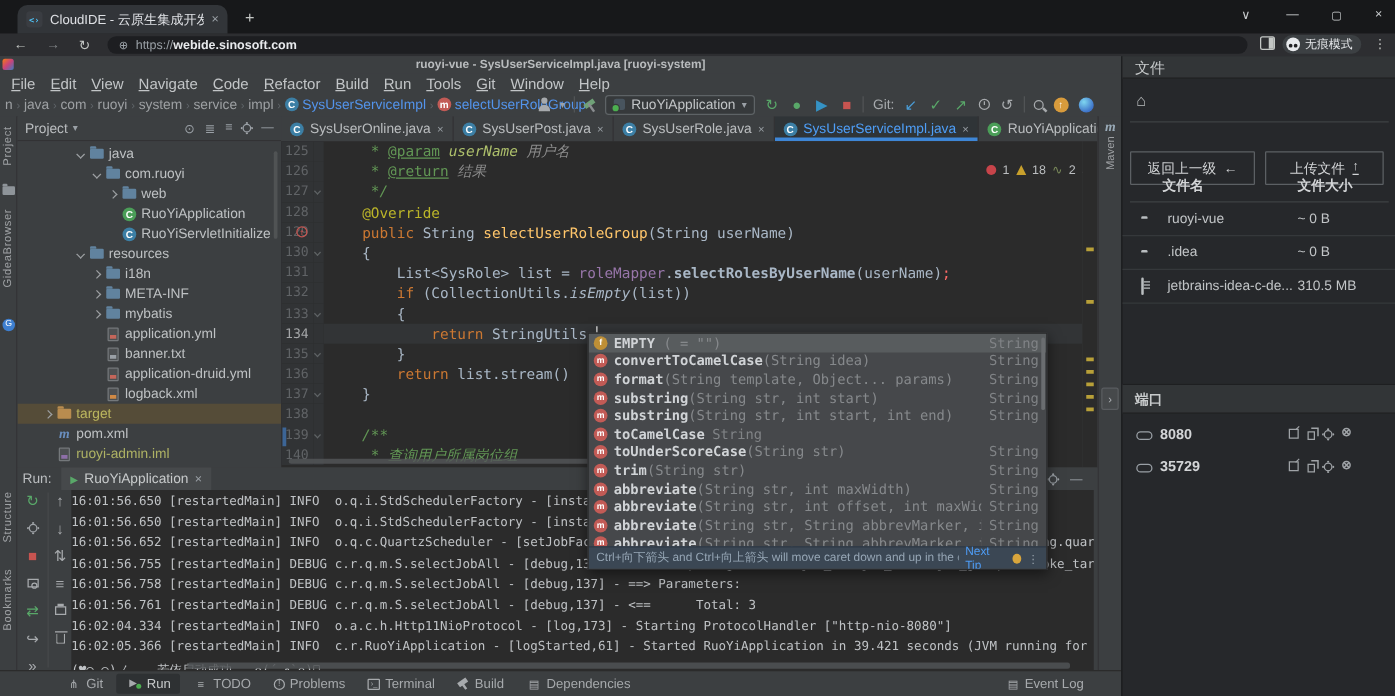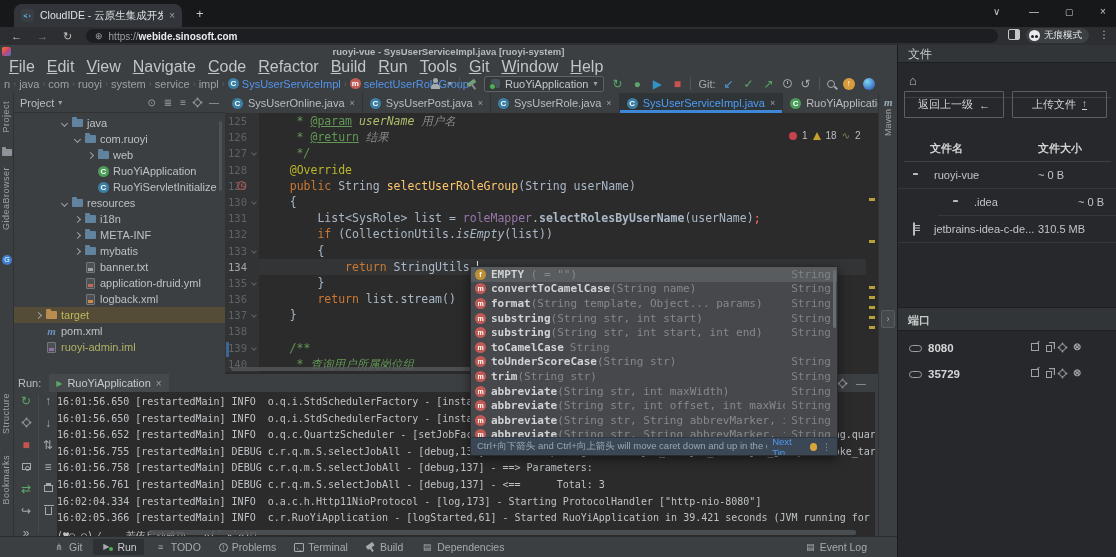--- a/index.html
+++ b/index.html
@@ -27,21 +27,21 @@
   #incog{left:1026px;top:28px;height:15px;border-radius:8px;background:#3C4043;display:flex;align-items:center;padding:0 7px 0 3px;gap:4px}
   #incog-ico{width:11px;height:11px;border-radius:50%;background:#E8EAED;position:relative}
   #incog-ico::after{content:"";position:absolute;left:2px;top:5px;width:3px;height:3px;border-radius:50%;background:#202124;box-shadow:4px 0 0 #202124}
   #incog-label{font-size:9.5px;color:#E8EAED}
   #kebab-b{left:1099px;top:29px;color:#C4C7C5;font-size:10px}
 
   
   #ide-title{left:0;top:45px;width:897px;height:14px;background:#3C3F41;text-align:center;font-size:9.5px;font-weight:bold;color:#B9BCBE;line-height:14px}
   #ide-logo{left:2px;top:47px;width:9px;height:9px;border-radius:2px;background:linear-gradient(135deg,#F97A12,#C9437B 50%,#3B7BBF)}
   #menubar{left:0;top:59px;width:897px;height:15px;display:flex;align-items:center;padding-left:3px}
-  .mi{display:inline-block;font-size:16px;color:#C2C5C7;padding:0 6px}
+  .mi{display:inline-block;font-size:12px;color:#C2C5C7;padding:0 6px}
   .mi::first-letter{text-decoration:underline}
   #idetoolbar{left:0;top:74px;width:897px;height:19px;display:flex;align-items:center;padding-left:4px}
   #breadcrumbs{display:flex;align-items:center;gap:3px;white-space:nowrap}
   .bc{font-size:11px;color:#9DA0A3;display:flex;align-items:center;gap:3px}
   .bc.accent{color:#5394EC}
   .bcsep{color:#5F6468;font-size:9px}
   #tb-right{position:absolute;left:430px;top:0;height:19px;display:flex;align-items:center;gap:7px}
   .tsep{width:1px;height:13px;background:#515456}
   .tico{font-size:12px;line-height:12px;display:inline-block;text-align:center;min-width:12px}
   #user-ico{width:11px;height:11px;position:relative}
@@ -176,21 +176,21 @@
   .termi{width:10px;height:9px;border:1px solid #A7AAAD;border-radius:1px;font-size:6px;line-height:8px;text-align:center;color:#A7AAAD}
   .hami{width:10px;height:10px;position:relative}
   .hami::before{content:"";position:absolute;left:0;top:2px;width:8px;height:3.5px;background:#A7AAAD;transform:rotate(-35deg)}
   .hami::after{content:"";position:absolute;left:4.5px;top:3px;width:1.8px;height:7px;background:#A7AAAD;transform:rotate(-35deg)}
 
   
   #filespanel{left:897px;top:45px;width:219px;height:512px;background:#26282B;border-left:1px solid #1A1B1D}
   #fp-header{position:absolute;left:0;top:0;width:100%;height:18px;background:#323537;border-bottom:1px solid #1E1F21;font-size:12px;color:#C7CACB;line-height:18px;padding-left:10px}
   #fp-home{position:absolute;left:11px;top:28px;font-size:13px;color:#B9BCBE}
   #fp-div1{position:absolute;left:6px;top:52px;width:207px;border-bottom:1px solid #3E4144}
-  .fpbtn{position:absolute;top:46px;height:27px;border:1px solid #5C6064;border-radius:1px;background:transparent;color:#D3D5D7;font-size:11px;display:flex;align-items:center;justify-content:center;gap:6px}
+  .fpbtn{position:absolute;top:76px;height:27px;border:1px solid #5C6064;border-radius:1px;background:transparent;color:#D3D5D7;font-size:11px;display:flex;align-items:center;justify-content:center;gap:6px}
   #fp-back{left:6px;width:100px}
   #fp-upload{left:114px;width:95px}
   .upico{display:inline-block;border-bottom:1.5px solid #D3D5D7;line-height:9px;font-size:10px;padding-bottom:1px}
   #fp-thead{position:absolute;left:0;top:96px;width:100%;height:18px;font-size:11px;font-weight:bold;color:#D3D5D7}
   #fp-col1{position:absolute;left:32px}
   #fp-col2{position:absolute;left:140px}
   #fp-thdiv{position:absolute;left:6px;top:116px;width:207px;border-bottom:1px solid #3E4144}
   #fp-rows{position:absolute;left:0;top:117px;width:100%}
   .fprow{height:27px;display:flex;align-items:center;border-bottom:1px solid #35383B;font-size:11px;color:#C2C5C7}
   .fprow .nm{position:absolute;left:36px;white-space:nowrap}
@@ -449,20 +449,27 @@
           <span class="fm right"></span>
         </span>
         <span class="cell ticon">
           <span class="fldr"></span>
         </span>
         <span class="cell lab">mybatis</span>
       </div>
       <div class="trow" style="padding-left: 57px;">
         <span class="cell chv"></span>
         <span class="cell ticon">
+          <span class="fi yml"></span>
+        </span>
+        <span class="cell lab">application.yml</span>
+      </div>
+      <div class="trow" style="padding-left: 57px;">
+        <span class="cell chv"></span>
+        <span class="cell ticon">
           <span class="fi txt"></span>
         </span>
         <span class="cell lab">banner.txt</span>
       </div>
       <div class="trow" style="padding-left: 57px;">
         <span class="cell chv"></span>
         <span class="cell ticon">
           <span class="fi yml"></span>
         </span>
         <span class="cell lab">application-druid.yml</span>
@@ -700,21 +707,21 @@
       <span id="fp-col1">文件名</span>
       <span id="fp-col2">文件大小</span>
     </div>
     <div id="fp-thdiv"></div>
     <div id="fp-rows">
         <div class="fprow" style="position: relative;">
           <span class="fico"><span class="wfold"></span></span>
           <span class="nm">ruoyi-vue</span>
           <span class="sz">~ 0 B</span>
         </div>
-        <div class="fprow" style="position: relative; margin-left: 40px;">
+        <div class="fprow" style="position: relative;">
           <span class="fico"><span class="wfold"></span></span>
           <span class="nm">.idea</span>
           <span class="sz">~ 0 B</span>
         </div>
         <div class="fprow" style="position: relative;">
           <span class="fico"><span class="wdoc"></span></span>
           <span class="nm">jetbrains-idea-c-de...</span>
           <span class="sz">310.5 MB</span>
         </div>
       </div>
@@ -739,21 +746,21 @@
             <span class="gearish"></span>
             <span class="xcirc">⊗</span>
           </span>
         </div>
       </div>
   </div>
 
   <div class="abs" id="popup">
     <div id="popup-rows">
         <div class="crow sel"><span class="cico field">f</span><span class="cname">EMPTY</span><span class="cparams"> ( = "")</span><span class="ctype">String</span></div>
-        <div class="crow"><span class="cico method">m</span><span class="cname">convertToCamelCase</span><span class="cparams">(String name)</span><span class="ctype">String</span></div>
+        <div class="crow"><span class="cico method">m</span><span class="cname">convertToCamelCase</span><span class="cparams">(String idea)</span><span class="ctype">String</span></div>
         <div class="crow"><span class="cico method">m</span><span class="cname">format</span><span class="cparams">(String template, Object... params)</span><span class="ctype">String</span></div>
         <div class="crow"><span class="cico method">m</span><span class="cname">substring</span><span class="cparams">(String str, int start)</span><span class="ctype">String</span></div>
         <div class="crow"><span class="cico method">m</span><span class="cname">substring</span><span class="cparams">(String str, int start, int end)</span><span class="ctype">String</span></div>
         <div class="crow"><span class="cico method">m</span><span class="cname">toCamelCase</span><span class="ctype">String</span></div>
         <div class="crow"><span class="cico method">m</span><span class="cname">toUnderScoreCase</span><span class="cparams">(String str)</span><span class="ctype">String</span></div>
         <div class="crow"><span class="cico method">m</span><span class="cname">trim</span><span class="cparams">(String str)</span><span class="ctype">String</span></div>
         <div class="crow"><span class="cico method">m</span><span class="cname">abbreviate</span><span class="cparams">(String str, int maxWidth)</span><span class="ctype">String</span></div>
         <div class="crow"><span class="cico method">m</span><span class="cname">abbreviate</span><span class="cparams">(String str, int offset, int maxWidth)</span><span class="ctype">String</span></div>
         <div class="crow"><span class="cico method">m</span><span class="cname">abbreviate</span><span class="cparams">(String str, String abbrevMarker, int maxWi…</span><span class="ctype">String</span></div>
         <div class="crow"><span class="cico method">m</span><span class="cname">abbreviate</span><span class="cparams">(String str, String abbrevMarker, int offse…</span><span class="ctype">String</span></div>

